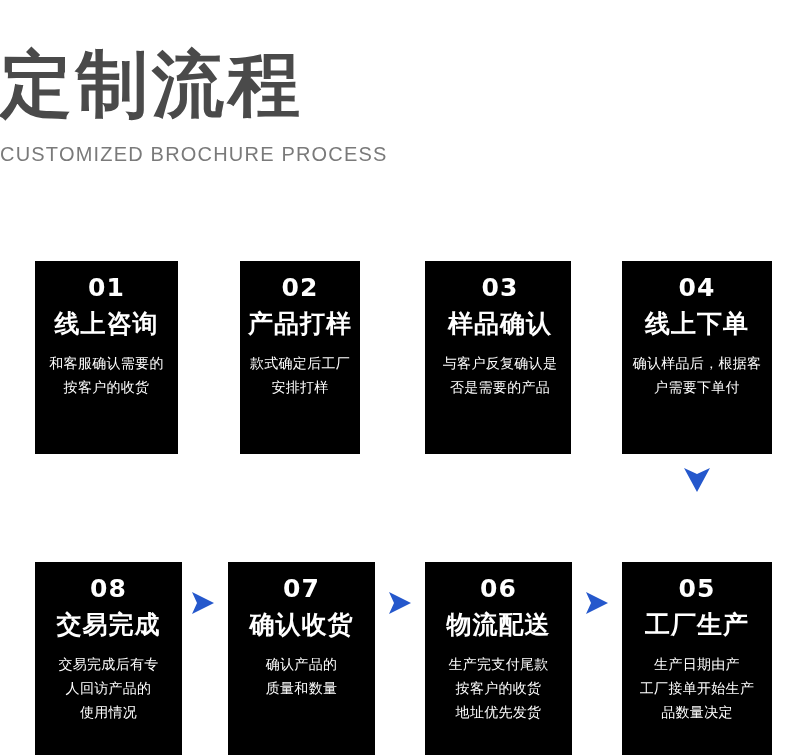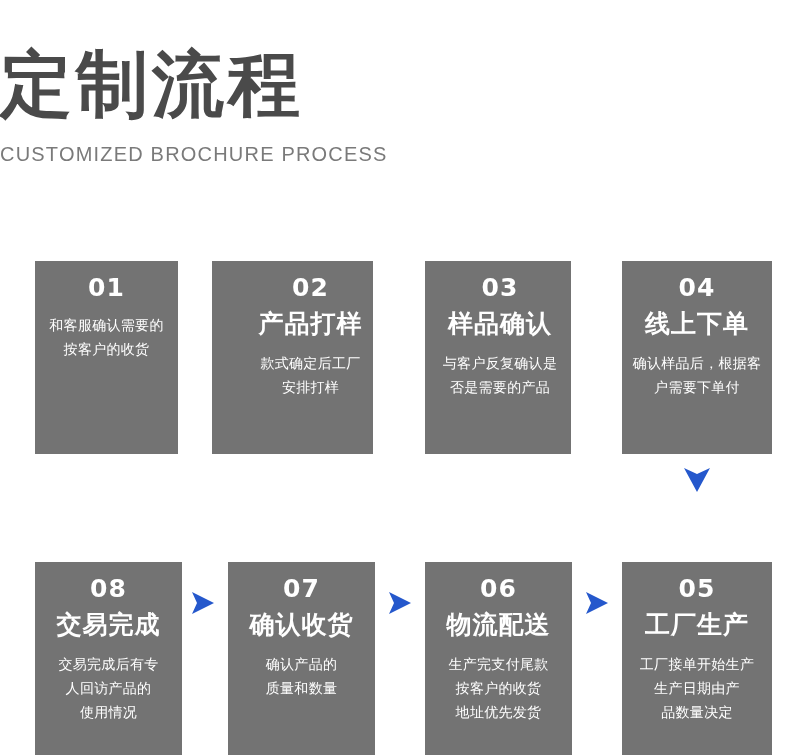--- a/index.html
+++ b/index.html
@@ -48,32 +48,32 @@
   .flow-row {
     position: absolute;
     left: 0;
     width: 800px;
   }
   #flow-row-1 { top: 261px; height: 193px; }
   #flow-row-2 { top: 526px; height: 196px; }
 
   .step-card {
     position: absolute;
-    background: #737373;
+    background: #000000;
     color: #ffffff;
     box-sizing: border-box;
     text-align: center;
     padding: 14px 8px 10px 8px;
   }
   #flow-row-1 .step-card { height: 193px; }
   #flow-row-2 .step-card { height: 203px; margin-top: 36px; }
 
   
   #card-01 { left: 35px;  width: 143px; }
-  #card-02 { left: 212px; width: 161px; padding-left: 44px; }
+  #card-02 { left: 240px; width: 120px; }
   #card-03 { left: 425px; width: 146px; padding-left: 12px; }
   #card-04 { left: 622px; width: 150px; }
 
   
   #card-08 { left: 35px;  width: 147px; }
   #card-07 { left: 228px; width: 147px; }
   #card-06 { left: 425px; width: 147px; }
   #card-05 { left: 622px; width: 150px; }
 
   .step-number {
@@ -128,20 +128,21 @@
 
 <div id="header">
   <h1 id="page-title">定制流程</h1>
   <div id="page-subtitle">CUSTOMIZED BROCHURE PROCESS</div>
 </div>
 
 <div id="flow-row-1" class="flow-row">
 
   <div id="card-01" class="step-card">
     <div class="step-number">01</div>
+    <div class="step-heading">线上咨询</div>
     <div class="step-desc">
       <div>和客服确认需要的</div>
       <div>按客户的收货</div>
     </div>
   </div>
 
   <div id="arrow-1-2" class="arrow">
     <svg viewBox="0 0 30 30" xmlns="http://www.w3.org/2000/svg">
       <polygon points="4,4 26,15 4,26 9,15" fill="#2558cc"></polygon>
     </svg>
@@ -222,19 +223,19 @@
       <div>生产完支付尾款</div>
       <div>按客户的收货</div>
       <div>地址优先发货</div>
     </div>
   </div>
 
   <div id="card-05" class="step-card">
     <div class="step-number">05</div>
     <div class="step-heading">工厂生产</div>
     <div class="step-desc">
+      <div>生产日期由产</div>
       <div>工厂接单开始生产</div>
-      <div>生产日期由产</div>
       <div>品数量决定</div>
     </div>
   </div>
 
 </div>
 
 </body></html>

